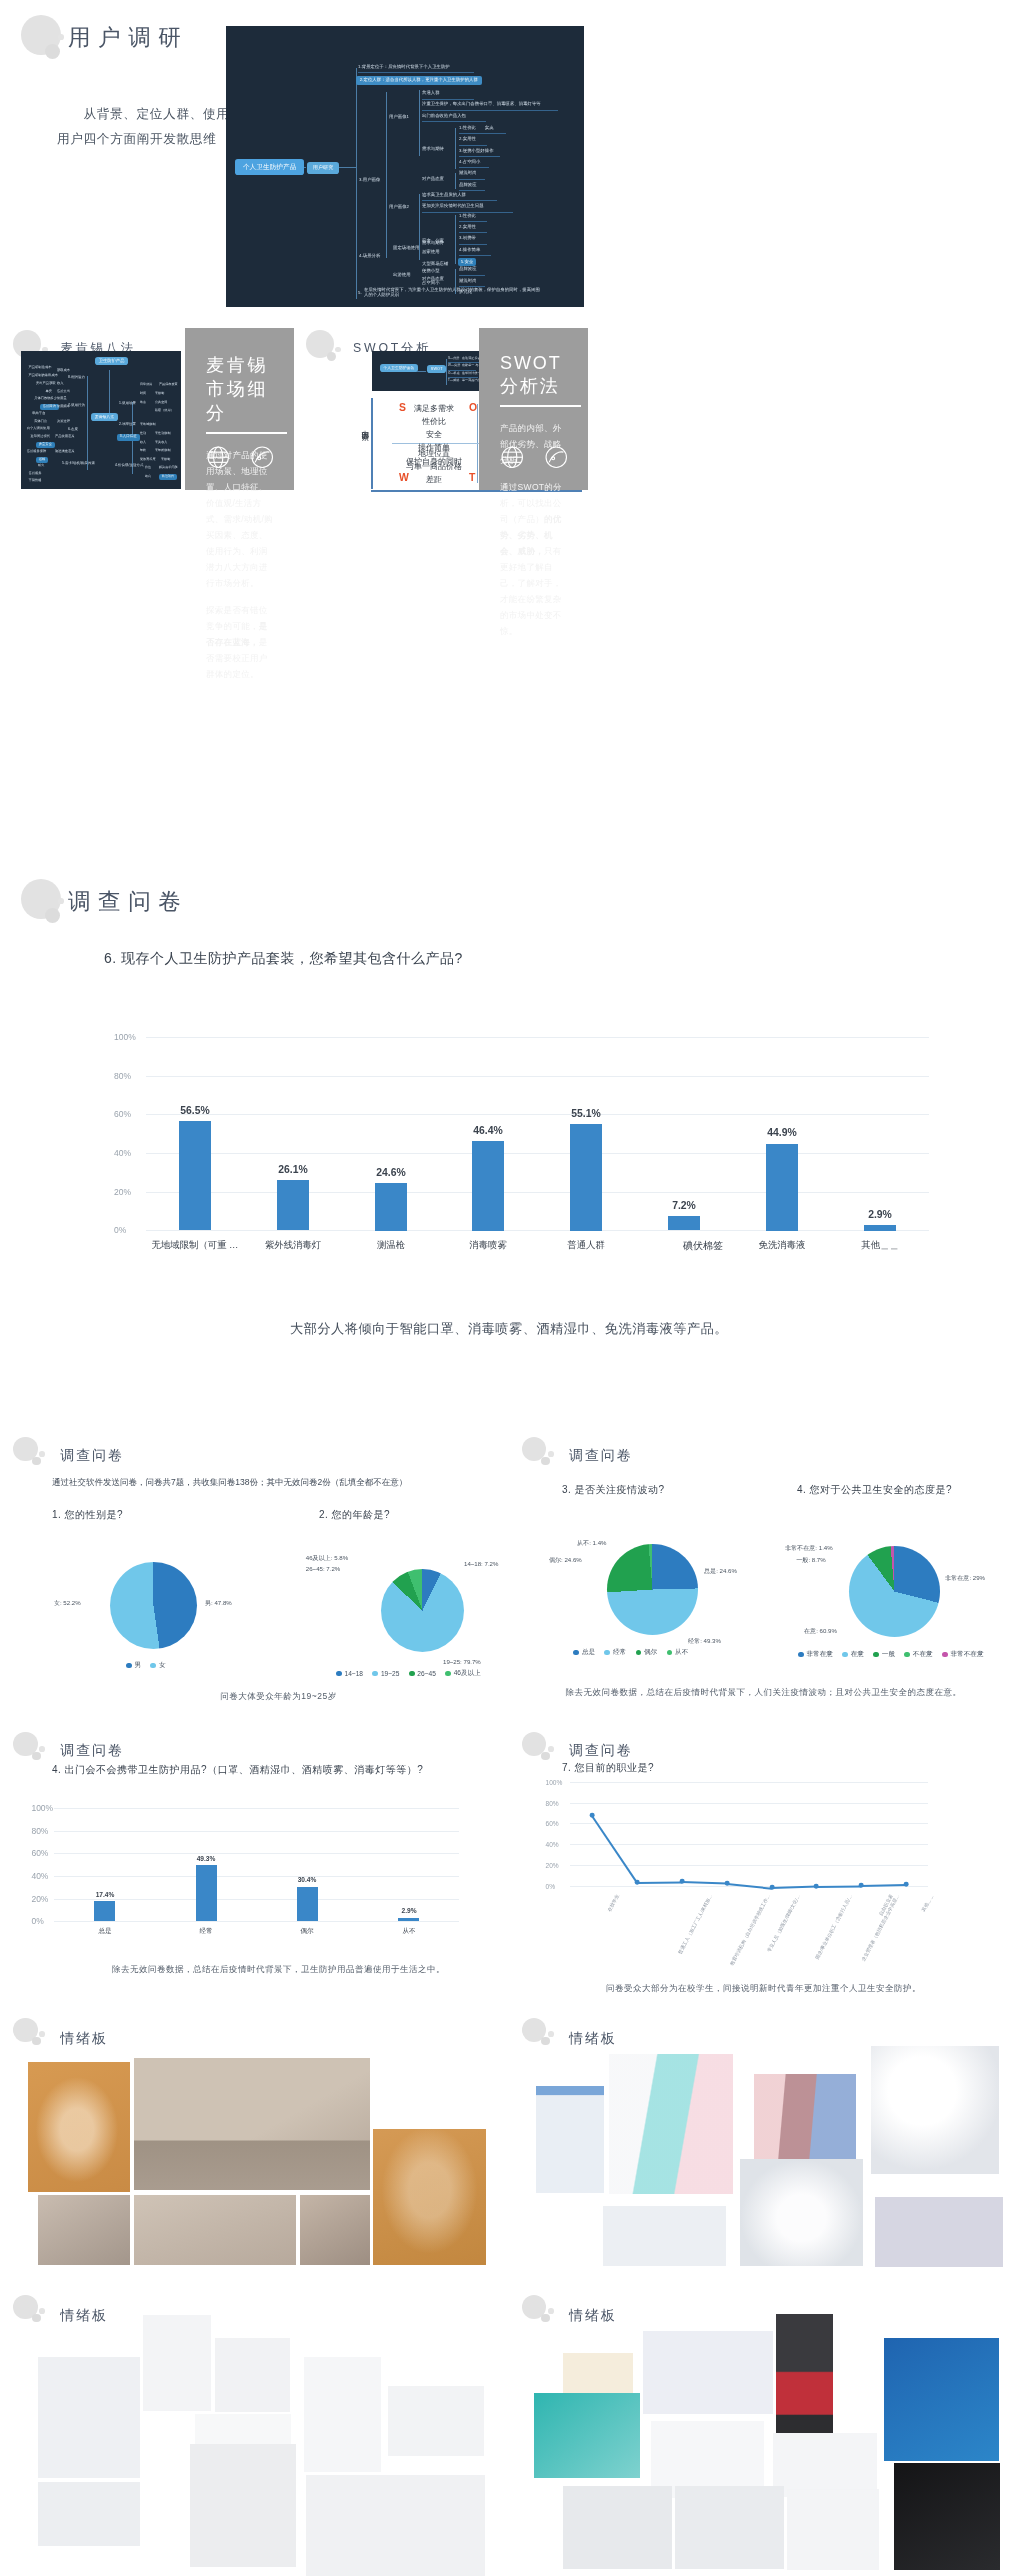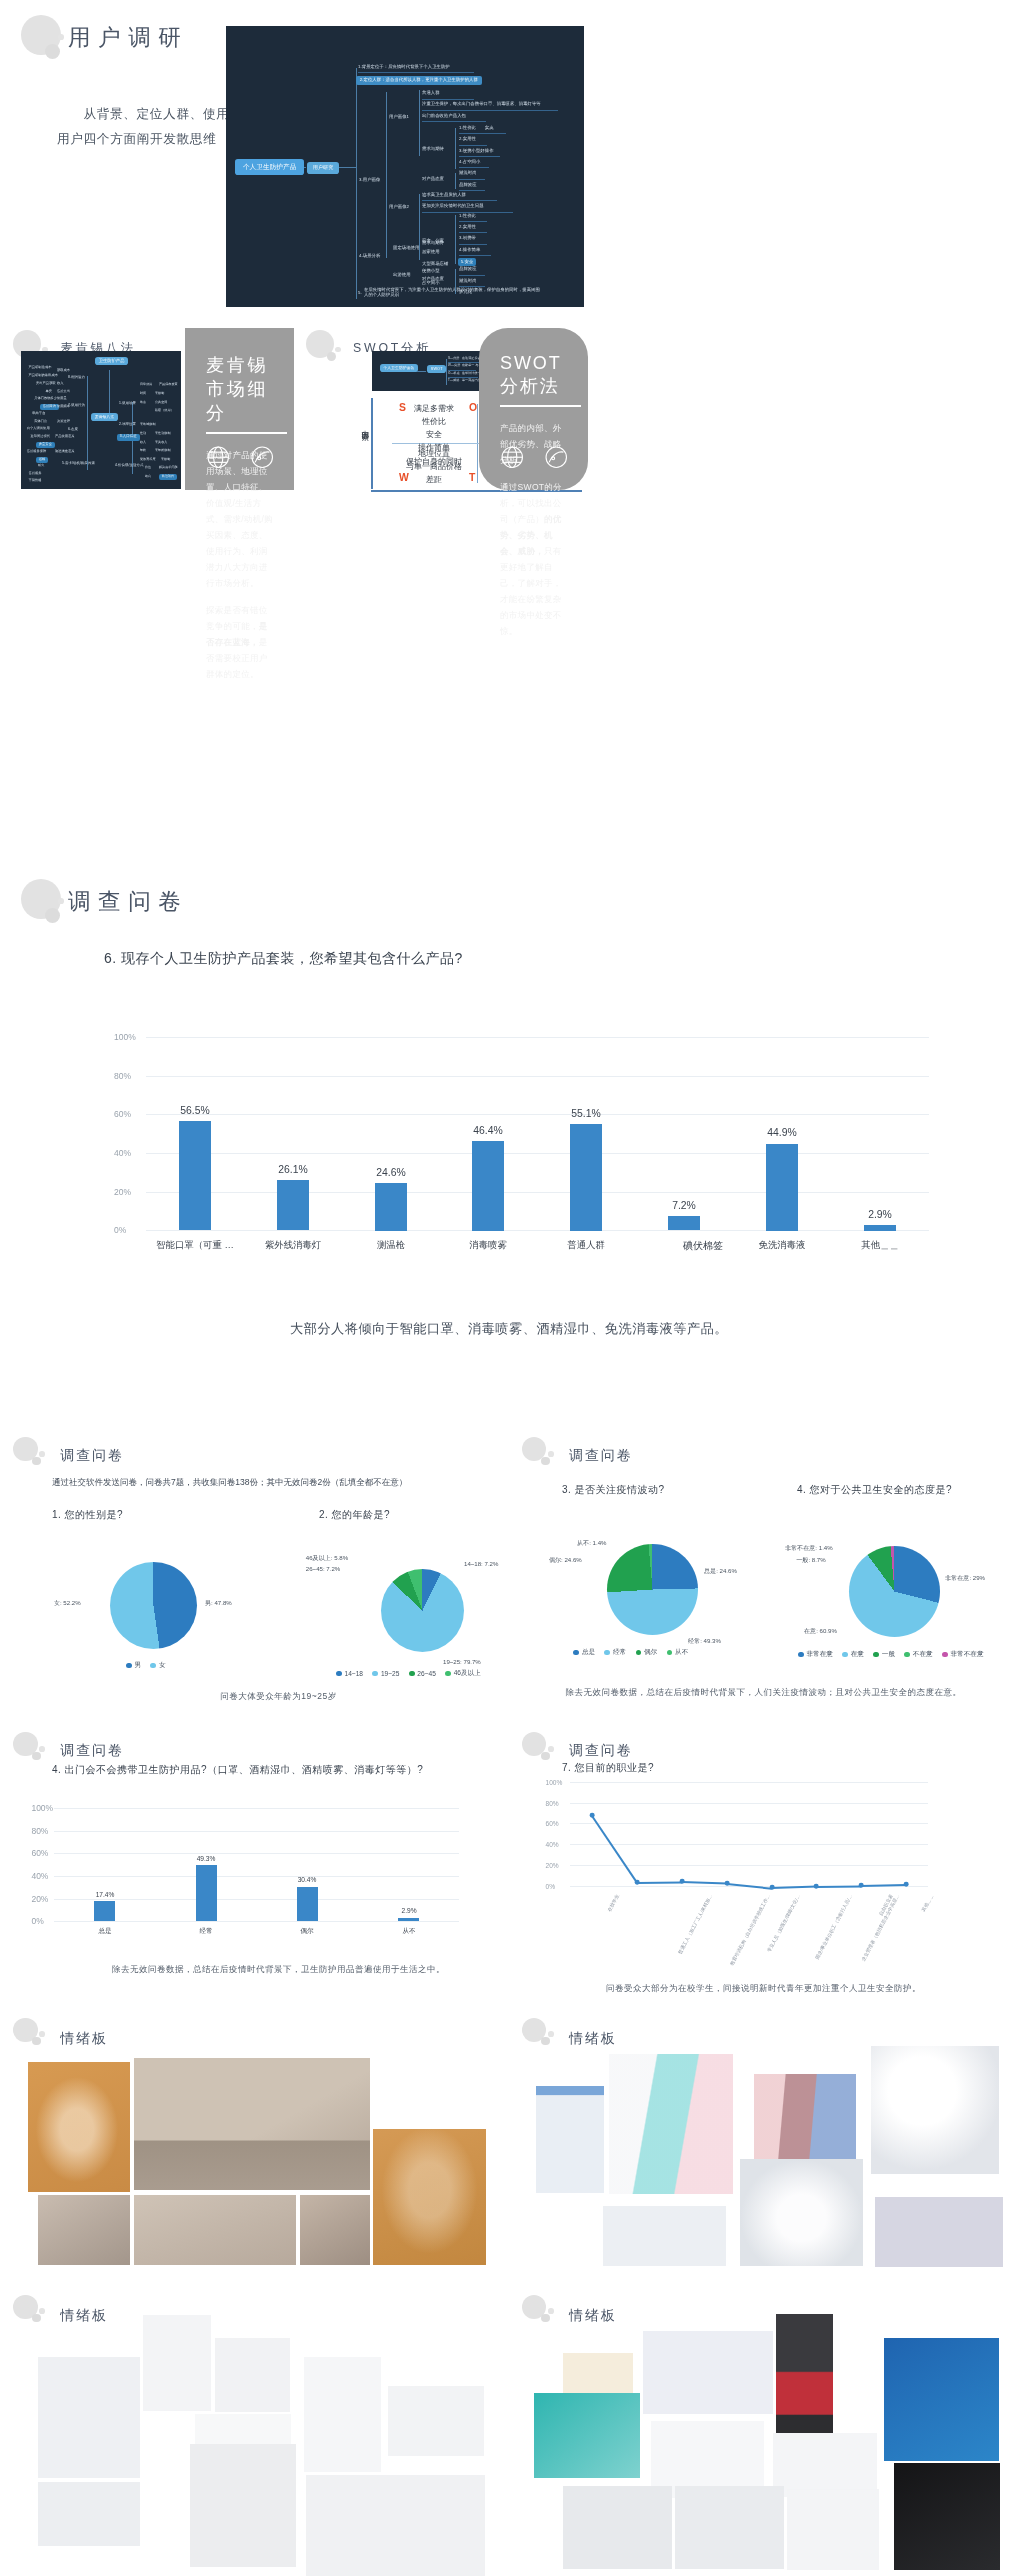--- a/index.html
+++ b/index.html
@@ -62,21 +62,21 @@
   .swot .qtext { position: absolute; text-align: center; font-size: 8px;
                  line-height: 13.2px; color: #333b45; }
   .swot .ylabel { position: absolute; font-size: 7.5px; color: #333b45;
                   writing-mode: vertical-rl; letter-spacing: 0.9px; }
 
   
   .chart { position: absolute; }
   .grid-line { position: absolute; height: 0.9px; background: #e9eef3; left: 0; right: 0; }
   .ytick { position: absolute; font-size: 8.5px; color: #9aa3ad; transform: translateY(-50%); }
   .bar { position: absolute; background: #3a87c8; }
-  .bar-val { position: absolute; font-size: 9.4px; color: #3b434e; transform: translateX(-50%); white-space: nowrap; }
+  .bar-val { position: absolute; font-size: 9.4px; color: #3b434e; transform: translateX(-50%); white-space: nowrap; font-weight: bold; }
   .bar-cat { position: absolute; font-size: 9px; color: #3b434e; transform: translateX(-50%); white-space: nowrap; }
   .caption { position: absolute; font-size: 13.2px; color: #454f5c; letter-spacing: 0.5px; }
   .caption.sm { font-size: 8.5px; color: #525c69; }
   .qtitle { position: absolute; font-size: 14px; color: #39424e; letter-spacing: 0.5px; }
   .qtitle.sm { font-size: 10px; text-align: right; }
   .intro { position: absolute; font-size: 8.5px; color: #414b58; }
 
   
   .pie { position: absolute; border-radius: 50%; }
   .pie-lbl { position: absolute; font-size: 6.1px; color: #4a5460; white-space: nowrap; }
@@ -340,21 +340,21 @@
     <div class="qtext" style="left:111px; top:11.3px; width:81px; white-space:pre-line;">造型设计统一
 多功能结合
 需求大</div>
     <div class="qtext" style="left:22.6px; top:49px; width:81px; white-space:pre-line;">地理位置
 与单一商品价格
 差距</div>
     <div class="qtext" style="left:111px; top:51px; width:81px; white-space:pre-line;">单一商品已经
 占据市场</div>
   </div>
 
-  <div class="gcard" style="left:479px; top:328px; width:109px; height:162px;border-radius:29px;">
+  <div class="gcard" style="left:479px; top:328px; width:109px; height:162px;">
     <h3 style="letter-spacing:1.9px;">SWOT分析法</h3>
     <div class="rule"></div>
     <p>产品的内部、外部优劣势、战略分析</p>
     <p><span>通过SWOT的分析，可以找出公司（产品）</span><b>的优势、劣势、机会、威胁，</b><span>只有更好地了解自己，了解对手，才能在纷繁复杂的市场中处变不惊。</span></p>
     <div class="gicons">
       <svg class="gicon" viewBox="0 0 24 24" fill="none" stroke="#fff" stroke-width="1.1">
         <circle cx="12" cy="12" r="10"></circle>
           <ellipse cx="12" cy="12" rx="4.5" ry="10"></ellipse>
           <line x1="2" y1="12" x2="22" y2="12"></line>
           <line x1="3.5" y1="7" x2="20.5" y2="7"></line>
@@ -391,21 +391,21 @@
       <div class="grid-line" style="top: 116px;"></div>
       <div class="ytick" style="top: 116px; left: -32px; font-size: 8.5px;">40%</div>
       <div class="grid-line" style="top: 77px;"></div>
       <div class="ytick" style="top: 77px; left: -32px; font-size: 8.5px;">60%</div>
       <div class="grid-line" style="top: 39px;"></div>
       <div class="ytick" style="top: 39px; left: -32px; font-size: 8.5px;">80%</div>
       <div class="grid-line" style="top: 0px;"></div>
       <div class="ytick" style="top: 0px; left: -32px; font-size: 8.5px;">100%</div>
       <div class="bar" style="left: 33px; width: 32px; height: 109px; top: 84px; background: rgb(58, 135, 200);"></div>
       <div class="bar-val" style="left: 49px; top: 68px; font-size: 10.4px;">56.5%</div>
-      <div class="bar-cat" style="left: 49px; top: 202px; font-size: 9.4px;">智能口罩（可重 …</div>
+      <div class="bar-cat" style="left: 49px; top: 202px; font-size: 9.4px;">无地域限制（可重 …</div>
       <div class="bar" style="left: 131px; width: 32px; height: 50px; top: 143px; background: rgb(58, 135, 200);"></div>
       <div class="bar-val" style="left: 147px; top: 127px; font-size: 10.4px;">26.1%</div>
       <div class="bar-cat" style="left: 147px; top: 202px; font-size: 9.4px;">紫外线消毒灯</div>
       <div class="bar" style="left: 229px; width: 32px; height: 48px; top: 146px; background: rgb(58, 135, 200);"></div>
       <div class="bar-val" style="left: 245px; top: 130px; font-size: 10.4px;">24.6%</div>
       <div class="bar-cat" style="left: 245px; top: 202px; font-size: 9.4px;">测温枪</div>
       <div class="bar" style="left: 326px; width: 32px; height: 90px; top: 104px; background: rgb(58, 135, 200);"></div>
       <div class="bar-val" style="left: 342px; top: 88px; font-size: 10.4px;">46.4%</div>
       <div class="bar-cat" style="left: 342px; top: 202px; font-size: 9.4px;">消毒喷雾</div>
       <div class="bar" style="left: 424px; width: 32px; height: 107px; top: 87px; background: rgb(58, 135, 200);"></div>

